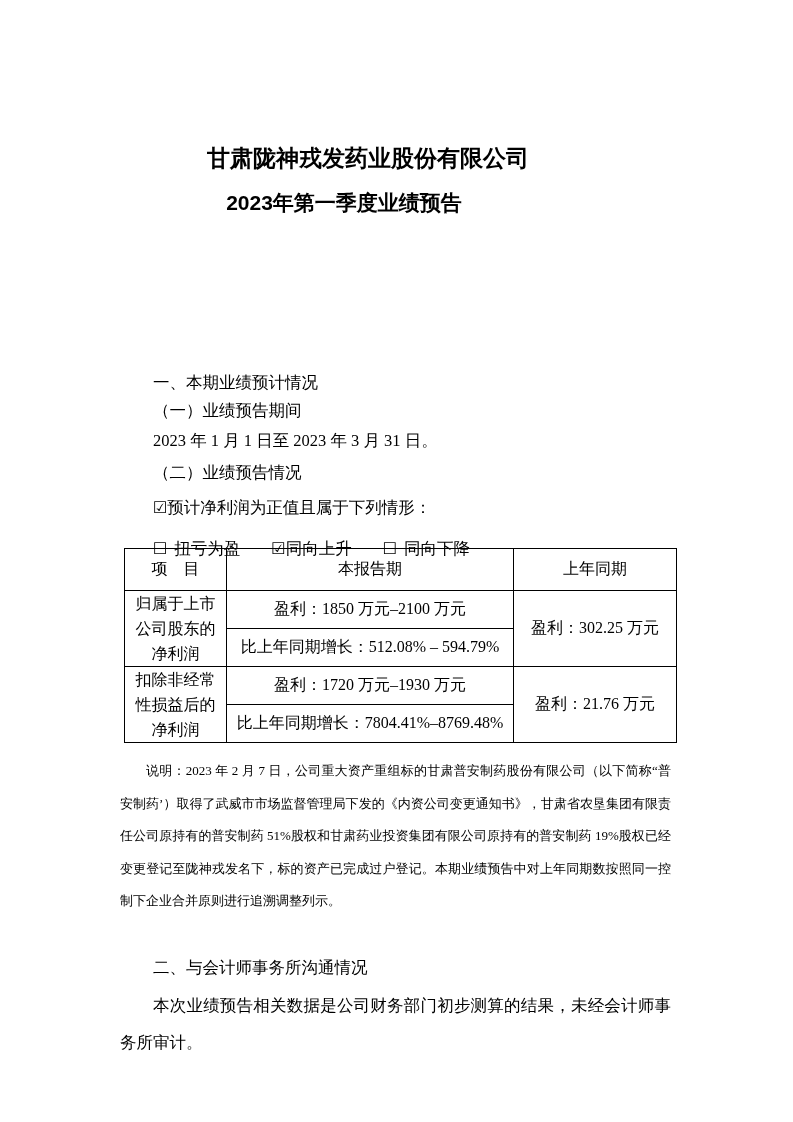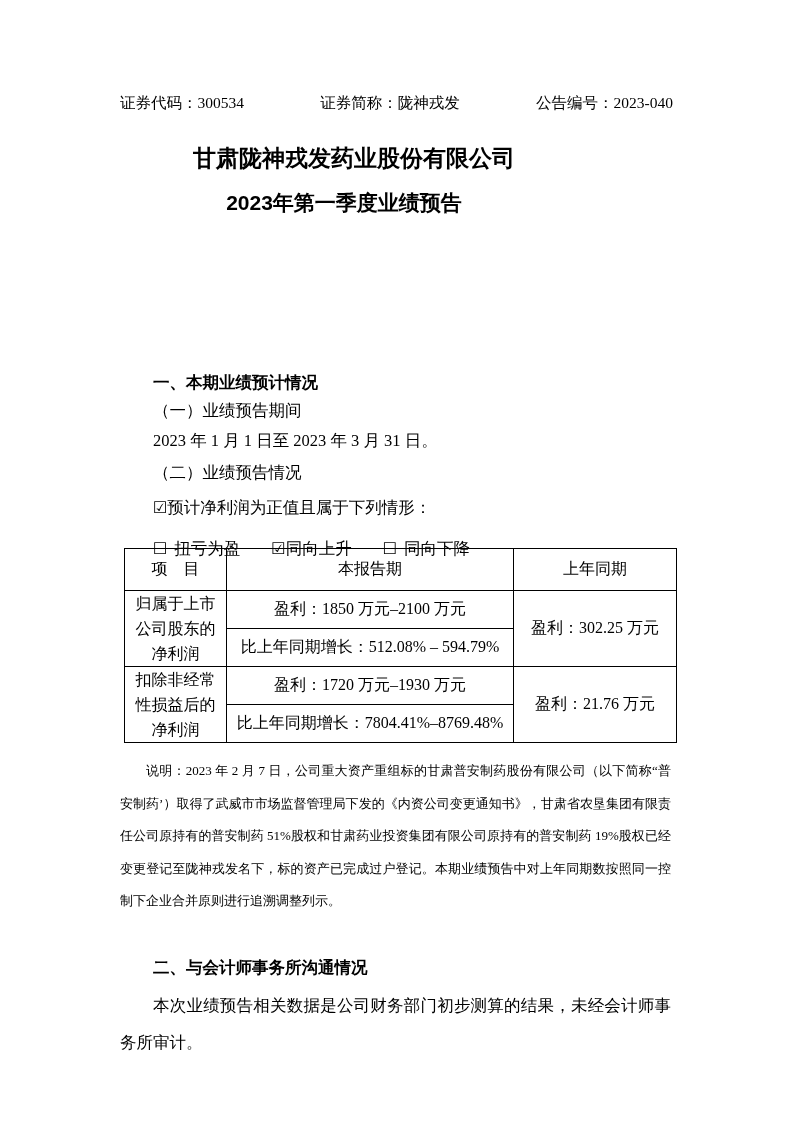--- a/index.html
+++ b/index.html
@@ -17,38 +17,38 @@
 
   .doc-header {
     top: 92px; left: 120px; width: 553px;
     display: flex; justify-content: space-between;
     font-size: 15.5px; line-height: 22px;
   }
   .doc-title {
     top: 142px; left: 0; width: 708px;
     text-align: center;
     font-family: "Liberation Sans", "DejaVu Sans", sans-serif;
-    font-weight: bold; font-size: 23px; line-height: 32px;
+    font-weight: bold; font-size: 23px; line-height: 32px; padding-left: 14px;
   }
   .doc-subtitle {
     top: 188px; left: 0; width: 688px;
     text-align: center;
     font-family: "Liberation Sans", "DejaVu Sans", sans-serif;
     font-weight: bold; font-size: 21px; line-height: 30px;
   }
   .declaration {
     top: 247px; left: 120px; width: 551px;
     font-family: "Liberation Sans", "DejaVu Sans", sans-serif;
     font-weight: bold; font-size: 16px; line-height: 34px;
     text-align: justify; text-indent: 2em;
   }
   .sec-heading {
     left: 120px; width: 553px;
     font-family: "Liberation Sans", "DejaVu Sans", sans-serif;
-    font-weight: bold; font-size: 16.5px; line-height: 26px;
+    font-weight: normal; font-size: 16.5px; line-height: 26px;
     text-indent: 2em;
   }
   #sec1-heading { top: 352px; }
   #sec2-heading { top: 937px; }
 
   .body-line {
     left: 120px; width: 553px;
     font-size: 16.5px; line-height: 26px;
     text-indent: 2em;
   }
@@ -92,25 +92,20 @@
     top: 970px; left: 120px; width: 551px;
     font-size: 16.5px; line-height: 37px;
     text-align: justify; text-indent: 2em;
   }
 </style>
 </head>
 <body>
 
 <div class="page">
 
-  <div class="abs doc-header">
-    <span>证券代码：300534</span>
-    <span>证券简称：陇神戎发</span>
-    <span>公告编号：2023-040</span>
-  </div>
 
   <div class="abs doc-title">甘肃陇神戎发药业股份有限公司</div>
   <div class="abs doc-subtitle">2023年第一季度业绩预告</div>
 
 
   <p class="abs sec-heading" id="sec1-heading">一、本期业绩预计情况</p>
 
   <p class="abs body-line" id="sub1-heading">（一）业绩预告期间</p>
   <p class="abs body-line" id="period-line">2023 年 1 月 1 日至 2023 年 3 月 31 日。</p>
   <p class="abs body-line" id="forecast-line"><span class="checkbox">☑</span><span>预计净利润为正值且属于下列情形：</span></p>

